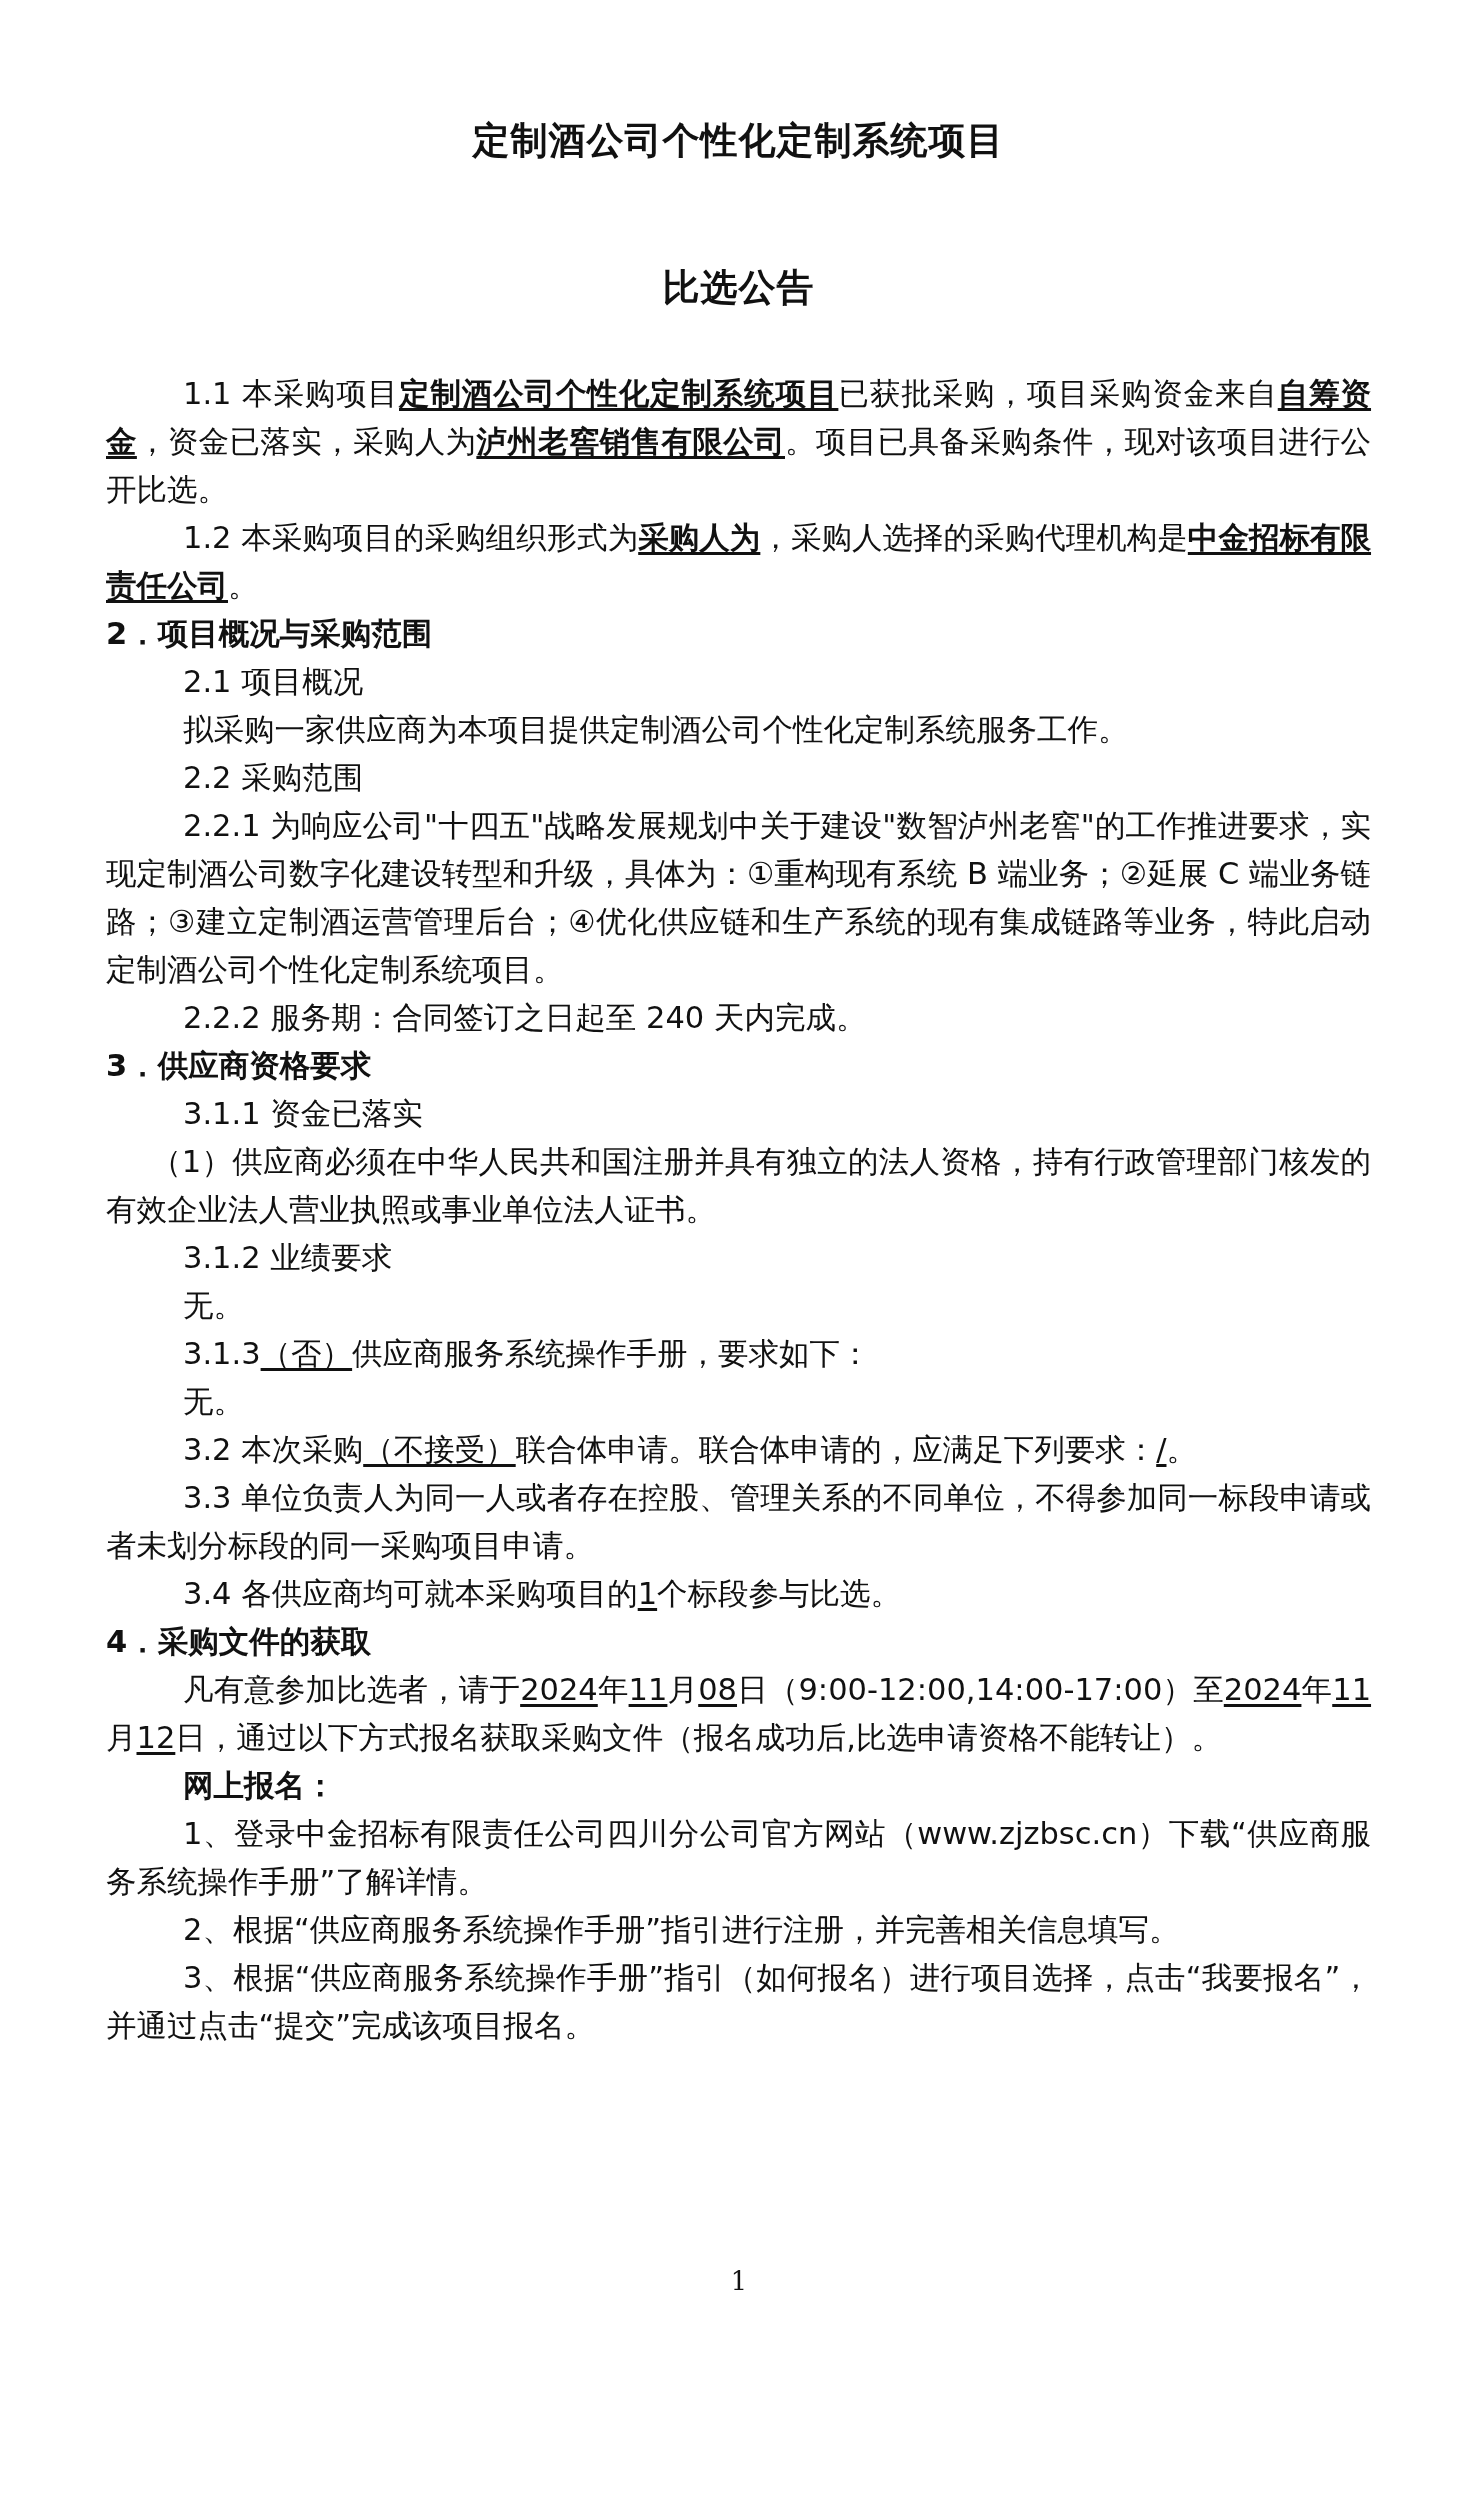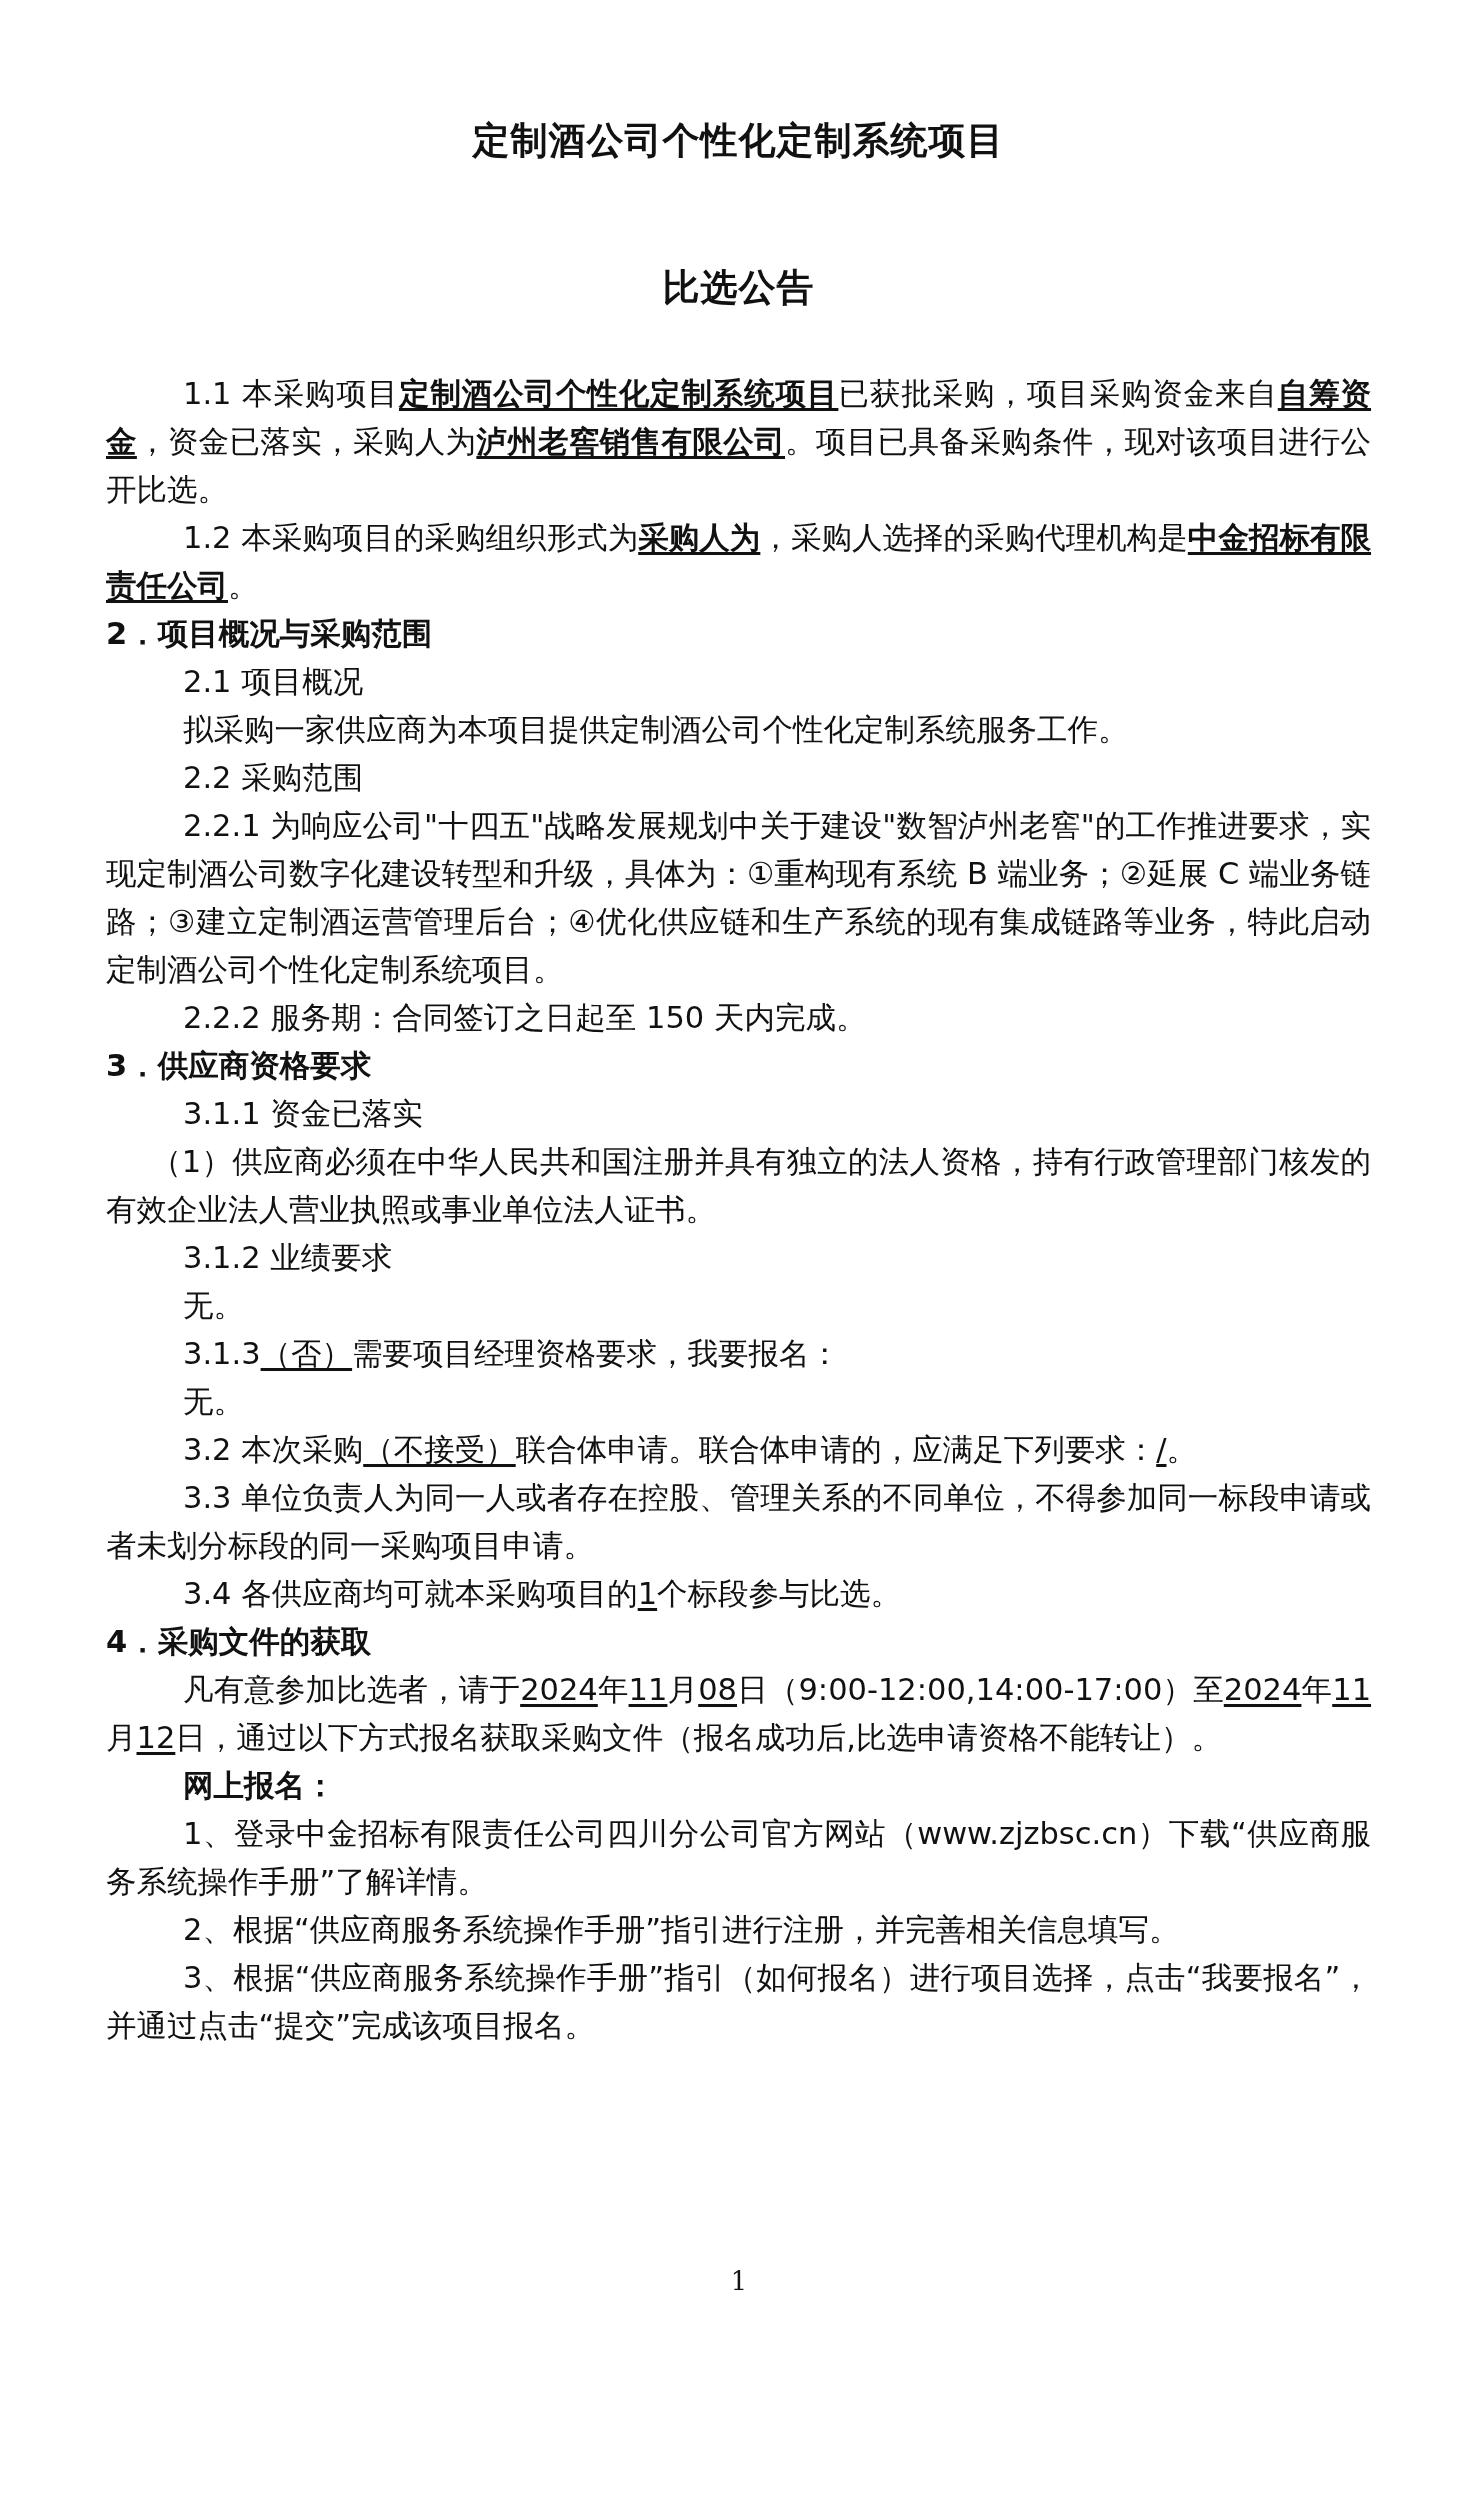--- a/index.html
+++ b/index.html
@@ -26,28 +26,28 @@
 
   <div class="body">
     <p class="ind"><span>1.1 本采购项目</span><span class="ub">定制酒公司个性化定制系统项目</span><span>已获批采购，项目采购资金来自</span><span class="ub">自筹资金</span><span>，资金已落实，采购人为</span><span class="ub">泸州老窖销售有限公司</span><span>。项目已具备采购条件，现对该项目进行公开比选。</span></p>
     <p class="ind"><span>1.2 本采购项目的采购组织形式为</span><span class="ub">采购人为</span><span>，采购人选择的采购代理机构是</span><span class="ub">中金招标有限责任公司</span><span>。</span></p>
 
     <p class="h">2．项目概况与采购范围</p>
     <p class="ind">2.1  项目概况</p>
     <p class="ind">拟采购一家供应商为本项目提供定制酒公司个性化定制系统服务工作。</p>
     <p class="ind">2.2  采购范围</p>
     <p class="ind">2.2.1 为响应公司"十四五"战略发展规划中关于建设"数智泸州老窖"的工作推进要求，实现定制酒公司数字化建设转型和升级，具体为：①重构现有系统 B 端业务；②延展 C 端业务链路；③建立定制酒运营管理后台；④优化供应链和生产系统的现有集成链路等业务，特此启动定制酒公司个性化定制系统项目。</p>
-    <p class="ind">2.2.2 服务期：合同签订之日起至 150 天内完成。</p>
+    <p class="ind">2.2.2 服务期：合同签订之日起至 240 天内完成。</p>
 
     <p class="h">3．供应商资格要求</p>
     <p class="ind">3.1.1 资金已落实</p>
     <p style="text-indent:45px">（1）供应商必须在中华人民共和国注册并具有独立的法人资格，持有行政管理部门核发的有效企业法人营业执照或事业单位法人证书。</p>
     <p class="ind">3.1.2 业绩要求</p>
     <p class="ind">无。</p>
-    <p class="ind"><span>3.1.3</span><span class="u">（否）</span><span>需要项目经理资格要求，我要报名：</span></p>
+    <p class="ind"><span>3.1.3</span><span class="u">（否）</span><span>供应商服务系统操作手册，要求如下：</span></p>
     <p class="ind">无。</p>
     <p class="ind"><span>3.2  本次采购</span><span class="u">（不接受）</span><span>联合体申请。联合体申请的，应满足下列要求：</span><span class="u">/</span><span>。</span></p>
     <p class="ind">3.3 单位负责人为同一人或者存在控股、管理关系的不同单位，不得参加同一标段申请或者未划分标段的同一采购项目申请。</p>
     <p class="ind"><span>3.4  各供应商均可就本采购项目的</span><span class="u">1</span><span>个标段参与比选。</span></p>
 
     <p class="h">4．采购文件的获取</p>
     <p class="ind"><span>凡有意参加比选者，请于</span><span class="u">2024</span><span>年</span><span class="u">11</span><span>月</span><span class="u">08</span><span>日（9:00-12:00,14:00-17:00）至</span><span class="u">2024</span><span>年</span><span class="u">11</span><span>月</span><span class="u">12</span><span>日，通过以下方式报名获取采购文件（报名成功后,比选申请资格不能转让）。</span></p>
     <p class="ind h">网上报名：</p>
     <p class="ind">1、登录中金招标有限责任公司四川分公司官方网站（www.zjzbsc.cn）下载“供应商服务系统操作手册”了解详情。</p>
     <p class="ind">2、根据“供应商服务系统操作手册”指引进行注册，并完善相关信息填写。</p>

